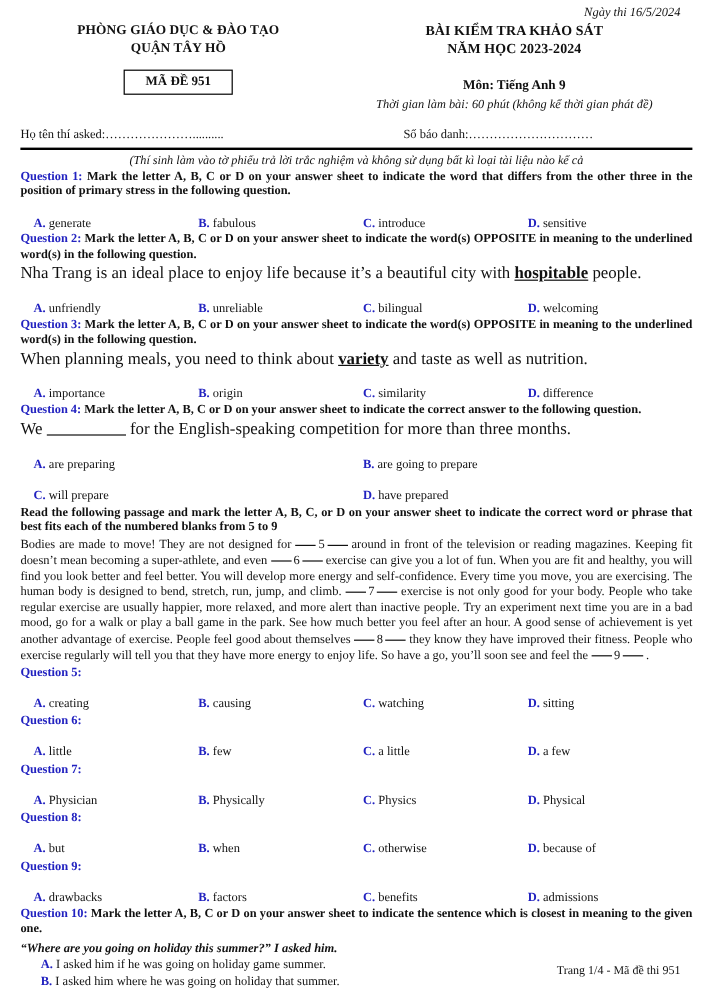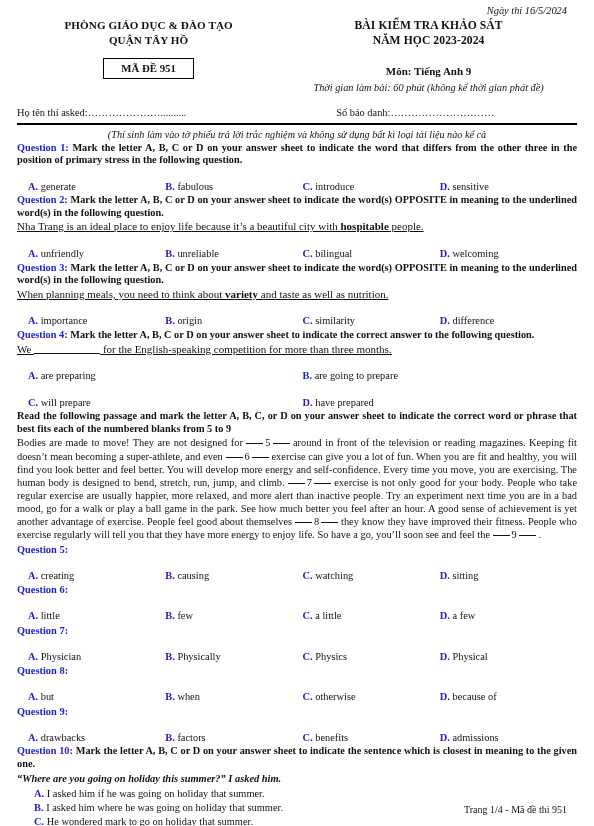--- a/index.html
+++ b/index.html
@@ -103,23 +103,22 @@
   .qblock { margin-top: 1px; }
   .stem {
     font-weight: bold;
     text-align: justify;
     line-height: 1.22;
     font-size: 10.3px;
   }
   .qlabel { color: #2222c0; font-weight: bold; }
   .sentence {
     line-height: 1.25;
-    font-size: 11px;
-    margin-top: 1px;
-    text-decoration: underline;
+    font-size: 14px;
+    margin-top: 1px;
   }
   .uword { font-weight: bold; text-decoration: underline; }
   .blank-line {
     display: inline-block;
     width: 66px;
     border-bottom: 1.1px solid #111;
     vertical-align: -1px;
   }
 
   .opts {
@@ -314,21 +313,21 @@
       <div><span class="opt-letter">B.</span><span> factors</span></div>
       <div><span class="opt-letter">C.</span><span> benefits</span></div>
       <div><span class="opt-letter">D.</span><span> admissions</span></div>
     </div>
   </div>
 
   <div class="qblock">
     <div class="stem"><span class="qlabel">Question 10:</span><span> Mark the letter A, B, C or D on your answer sheet to indicate the sentence which is closest in meaning to the given one.</span></div>
     <div class="quote">“Where are you going on holiday this summer?” I asked him.</div>
     <div class="opts-stack">
-      <div><span class="opt-letter">A.</span><span> I asked him if he was going on holiday that summer.</span></div>
+      <div><span class="opt-letter">A.</span><span> I asked him if he was going on holiday game summer.</span></div>
       <div><span class="opt-letter">B.</span><span> I asked him where he was going on holiday that summer.</span></div>
       <div><span class="opt-letter">C.</span><span> He wondered mark to go on holiday that summer.</span></div>
       <div><span class="opt-letter">D.</span><span> I invited him to go on holiday that summer with me.</span></div>
     </div>
   </div>
 
   <div class="footer">Trang 1/4 - Mã đề thi 951</div>
 
 </div>
 

